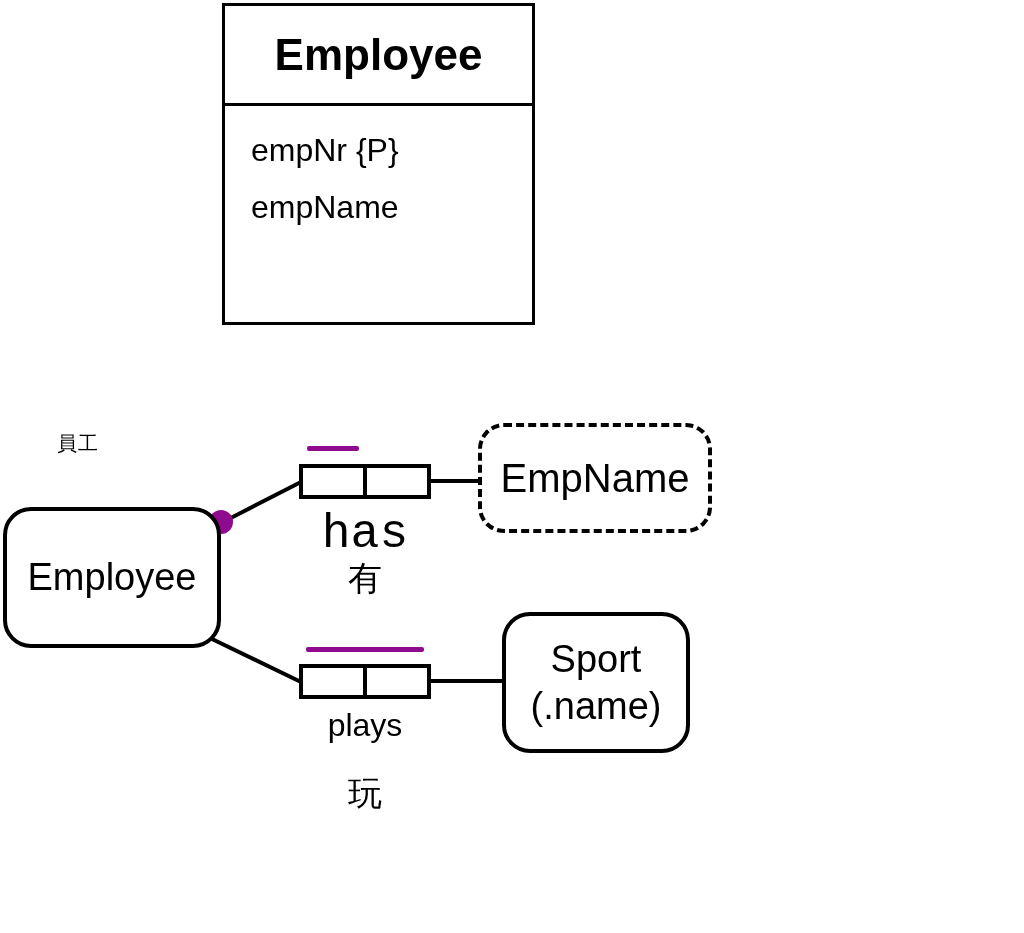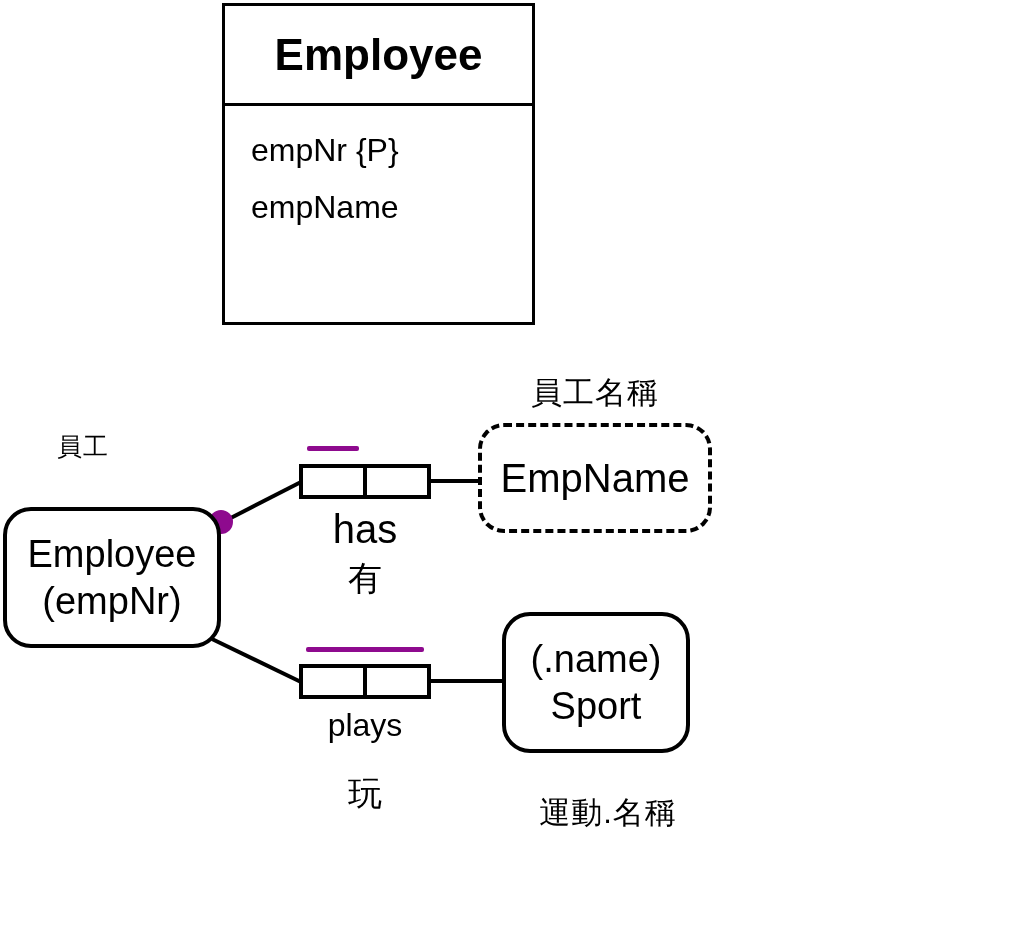--- a/index.html
+++ b/index.html
@@ -91,25 +91,25 @@
     position: absolute; height: 5px;
     background: var(--constraint);
     border-radius: 2px;
   }
   .ucbar-has   { left: 307px; top: 446px; width: 52px; }
   .ucbar-plays { left: 306px; top: 647px; width: 118px; }
 
   
   .lbl { position: absolute; white-space: nowrap; }
   .lbl-center { text-align: center; }
-  .lbl-has      { left: 299px; top: 507px; width: 132px; font-size: 40px; }
+  .lbl-has      { left: 299px; top: 507px; width: 132px; font-size: 48px; font-family: Liberation Mono, monospace; }
   .lbl-has-zh   { left: 299px; top: 556px; width: 132px; font-size: 34px; }
   .lbl-plays    { left: 299px; top: 707px; width: 132px; font-size: 32px; }
   .lbl-plays-zh { left: 299px; top: 771px; width: 132px; font-size: 34px; }
-  .lbl-emp-zh      { left: 57px;  top: 430px; font-size: 25px; letter-spacing: 1px; }
+  .lbl-emp-zh      { left: 57px;  top: 430px; font-size: 20px; letter-spacing: 1px; }
   .lbl-empname-zh  { left: 478px; top: 372px; width: 234px; font-size: 31px; letter-spacing: 1px; }
   .lbl-sport-zh    { left: 502px; top: 792px; width: 212px; font-size: 31px; letter-spacing: 1px; }
 </style>
 </head>
 <body>
 
 <div class="canvas">
 
   <svg class="links">
     <line x1="221" y1="523" x2="301" y2="482"></line>
@@ -123,43 +123,40 @@
     <div class="uml-title">Employee</div>
     <div class="uml-attrs">
       <div>empNr {P}</div>
       <div>empName</div>
     </div>
   </div>
 
   <div class="lbl lbl-emp-zh">員工</div>
   <div class="node entity-employee">
     <div>Employee</div>
-    <div>(empNr)</div>
   </div>
 
   <div class="ucbar ucbar-has"></div>
   <div class="rolepair rolepair-has">
     <div class="role"></div>
     <div class="role"></div>
   </div>
   <div class="lbl lbl-center lbl-has">has</div>
   <div class="lbl lbl-center lbl-has-zh">有</div>
 
-  <div class="lbl lbl-center lbl-empname-zh">員工名稱</div>
   <div class="node value-empname">
     <div>EmpName</div>
   </div>
 
   <div class="ucbar ucbar-plays"></div>
   <div class="rolepair rolepair-plays">
     <div class="role"></div>
     <div class="role"></div>
   </div>
   <div class="lbl lbl-center lbl-plays">plays</div>
   <div class="lbl lbl-center lbl-plays-zh">玩</div>
 
   <div class="node entity-sport">
+    <div>Sport</div>
     <div>(.name)</div>
-    <div>Sport</div>
   </div>
-  <div class="lbl lbl-center lbl-sport-zh">運動.名稱</div>
 
 </div>
 
 </body></html>

